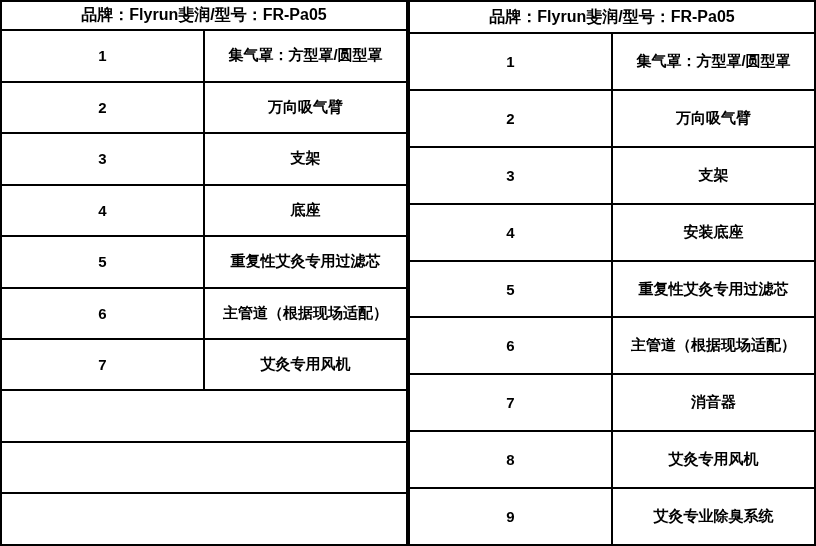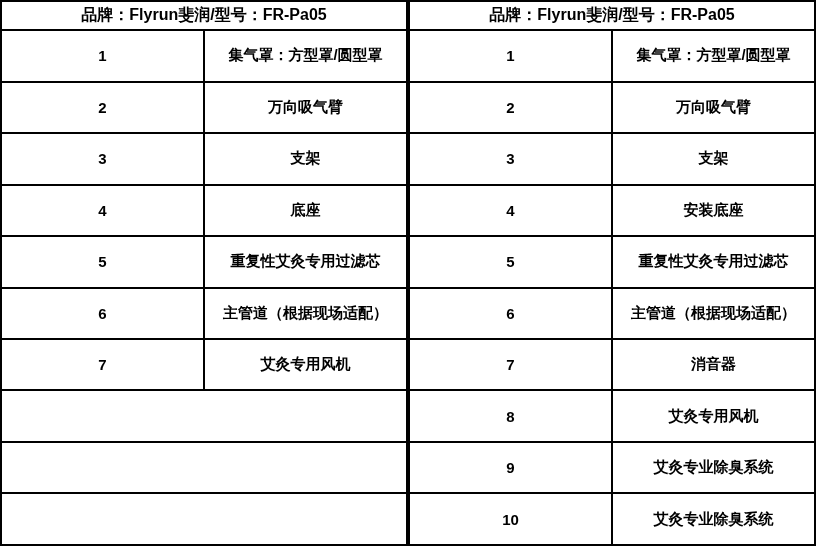--- a/index.html
+++ b/index.html
@@ -160,21 +160,17 @@
         <td class="row-cell">消音器</td>
       </tr>
       <tr>
         <td class="row-cell num-col">8</td>
         <td class="row-cell">艾灸专用风机</td>
       </tr>
       <tr>
         <td class="row-cell num-col">9</td>
         <td class="row-cell">艾灸专业除臭系统</td>
       </tr>
-      <tr>
-        <td class="row-cell num-col">10</td>
-        <td class="row-cell">艾灸专业除臭系统</td>
-      </tr>
     </tbody>
       </table>
 
   </div>
 </div>
 
 </body></html>

